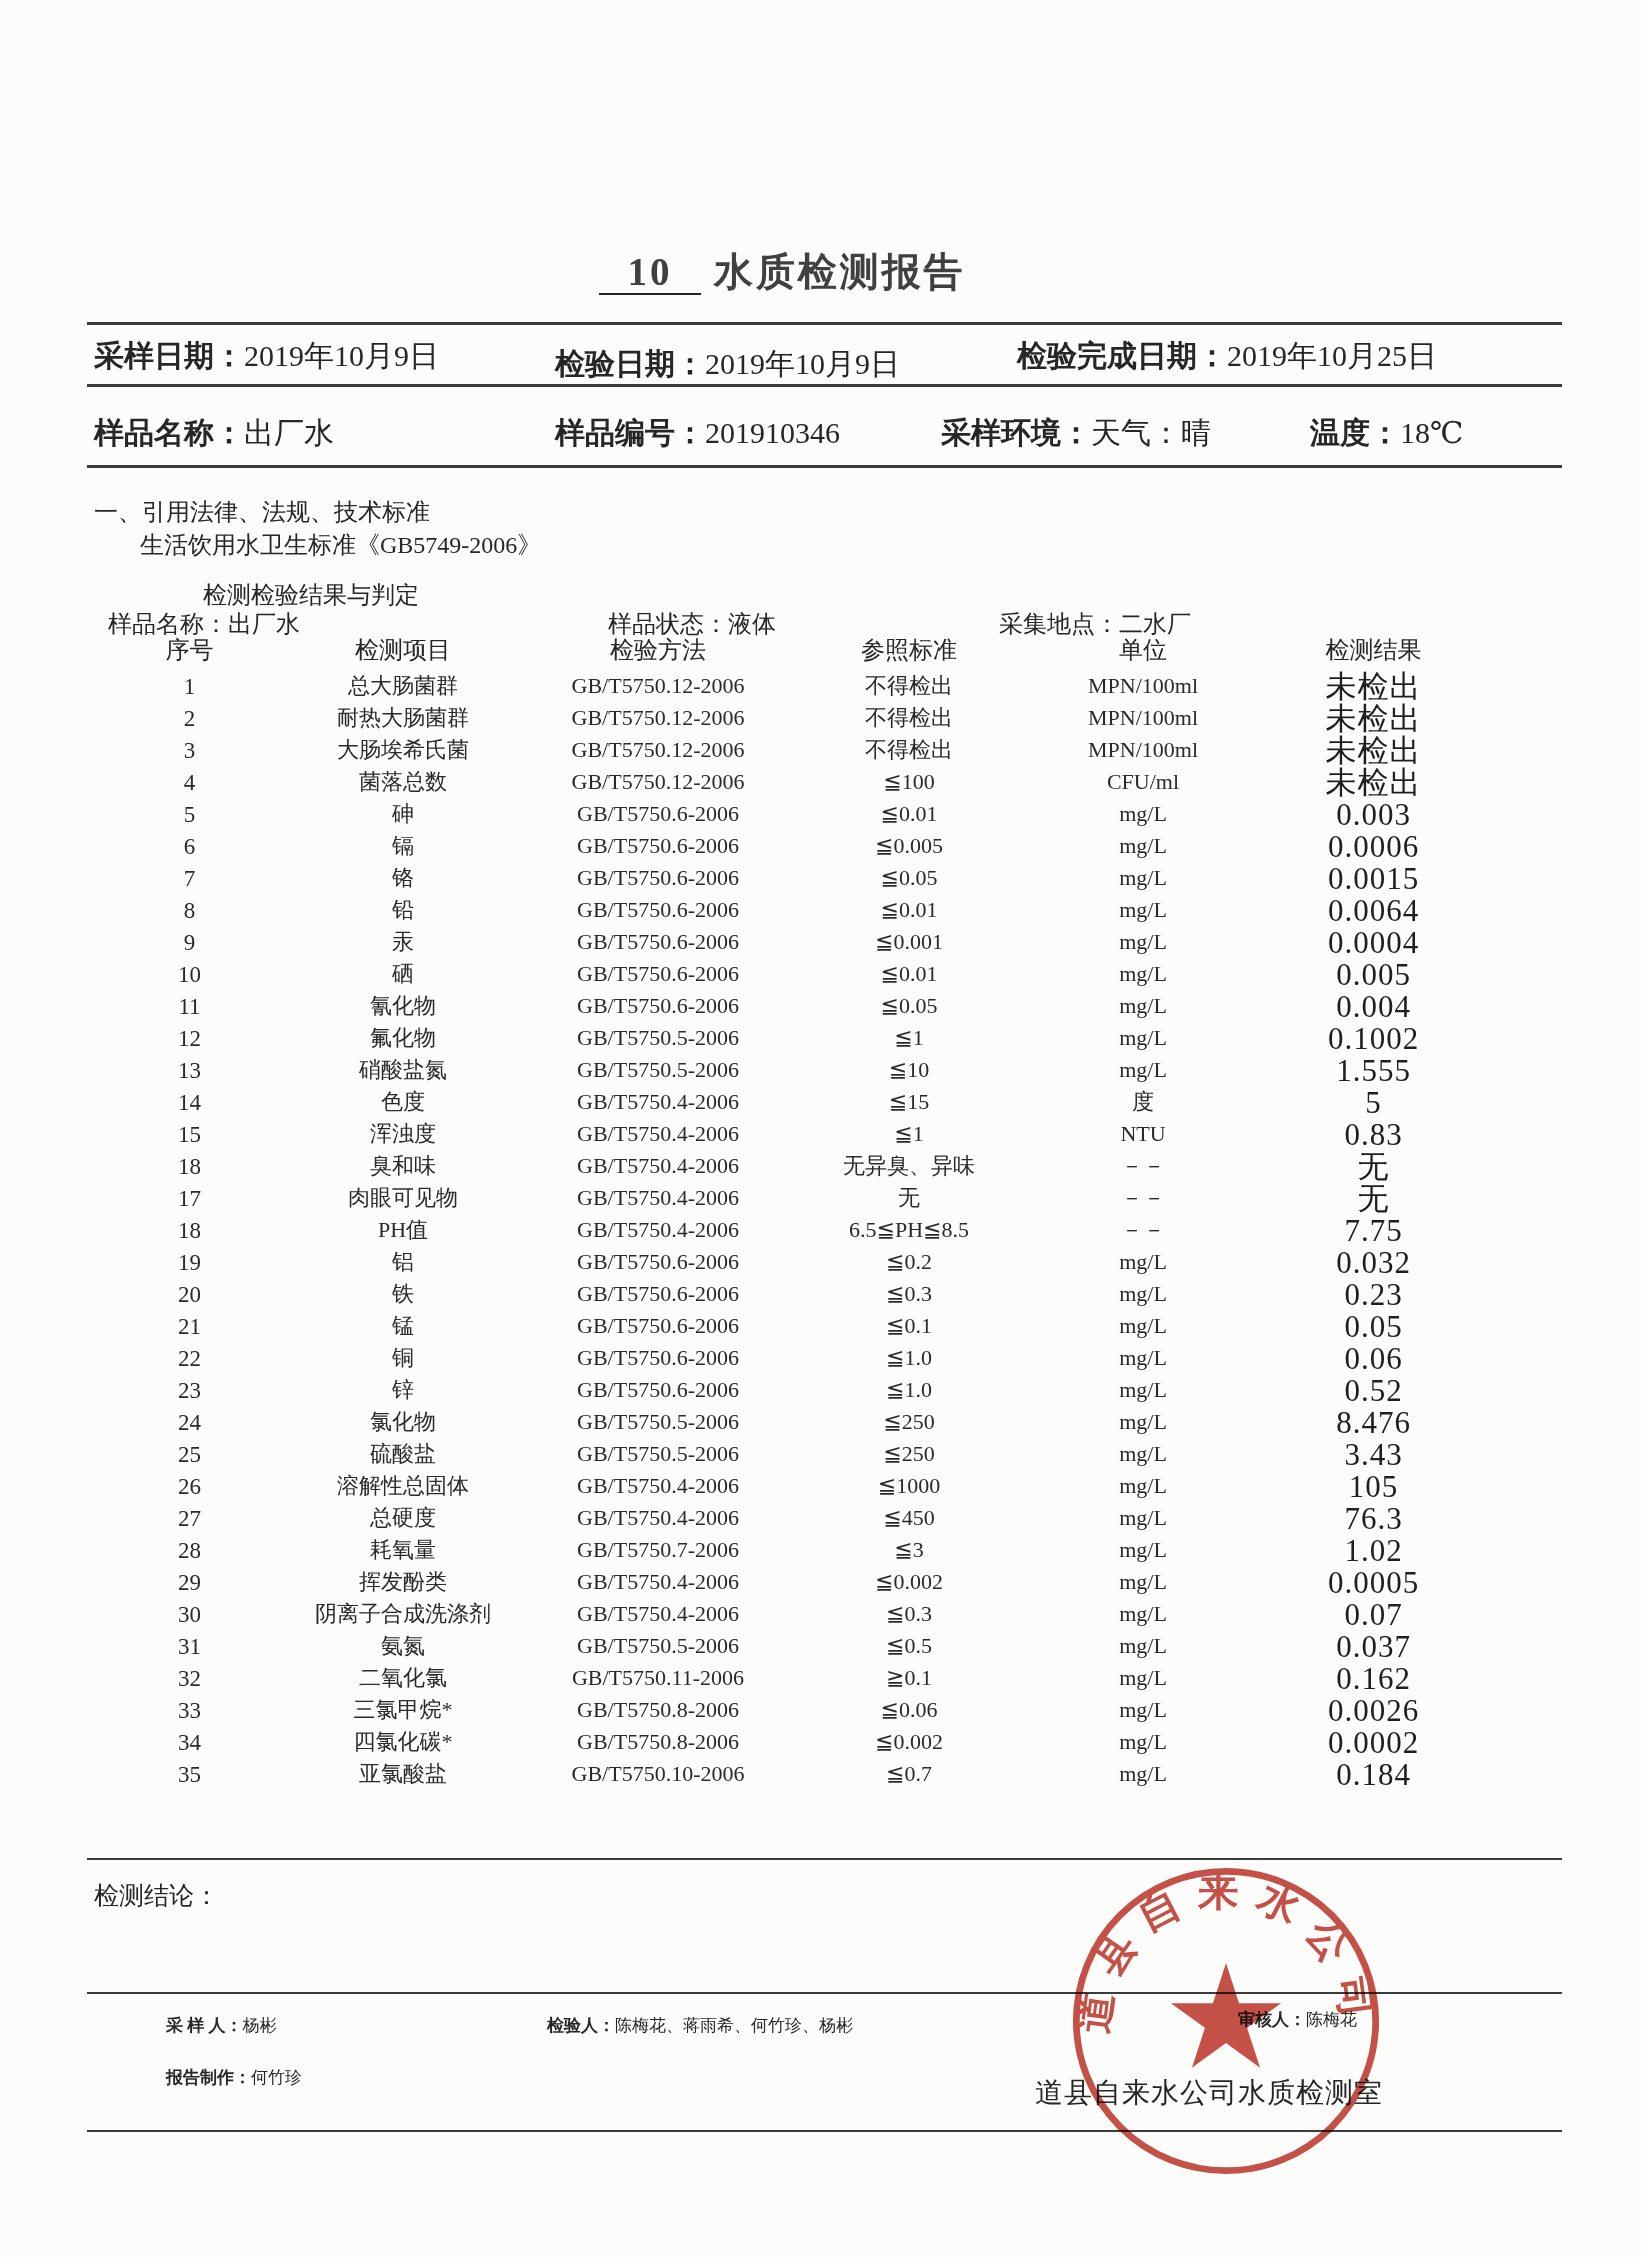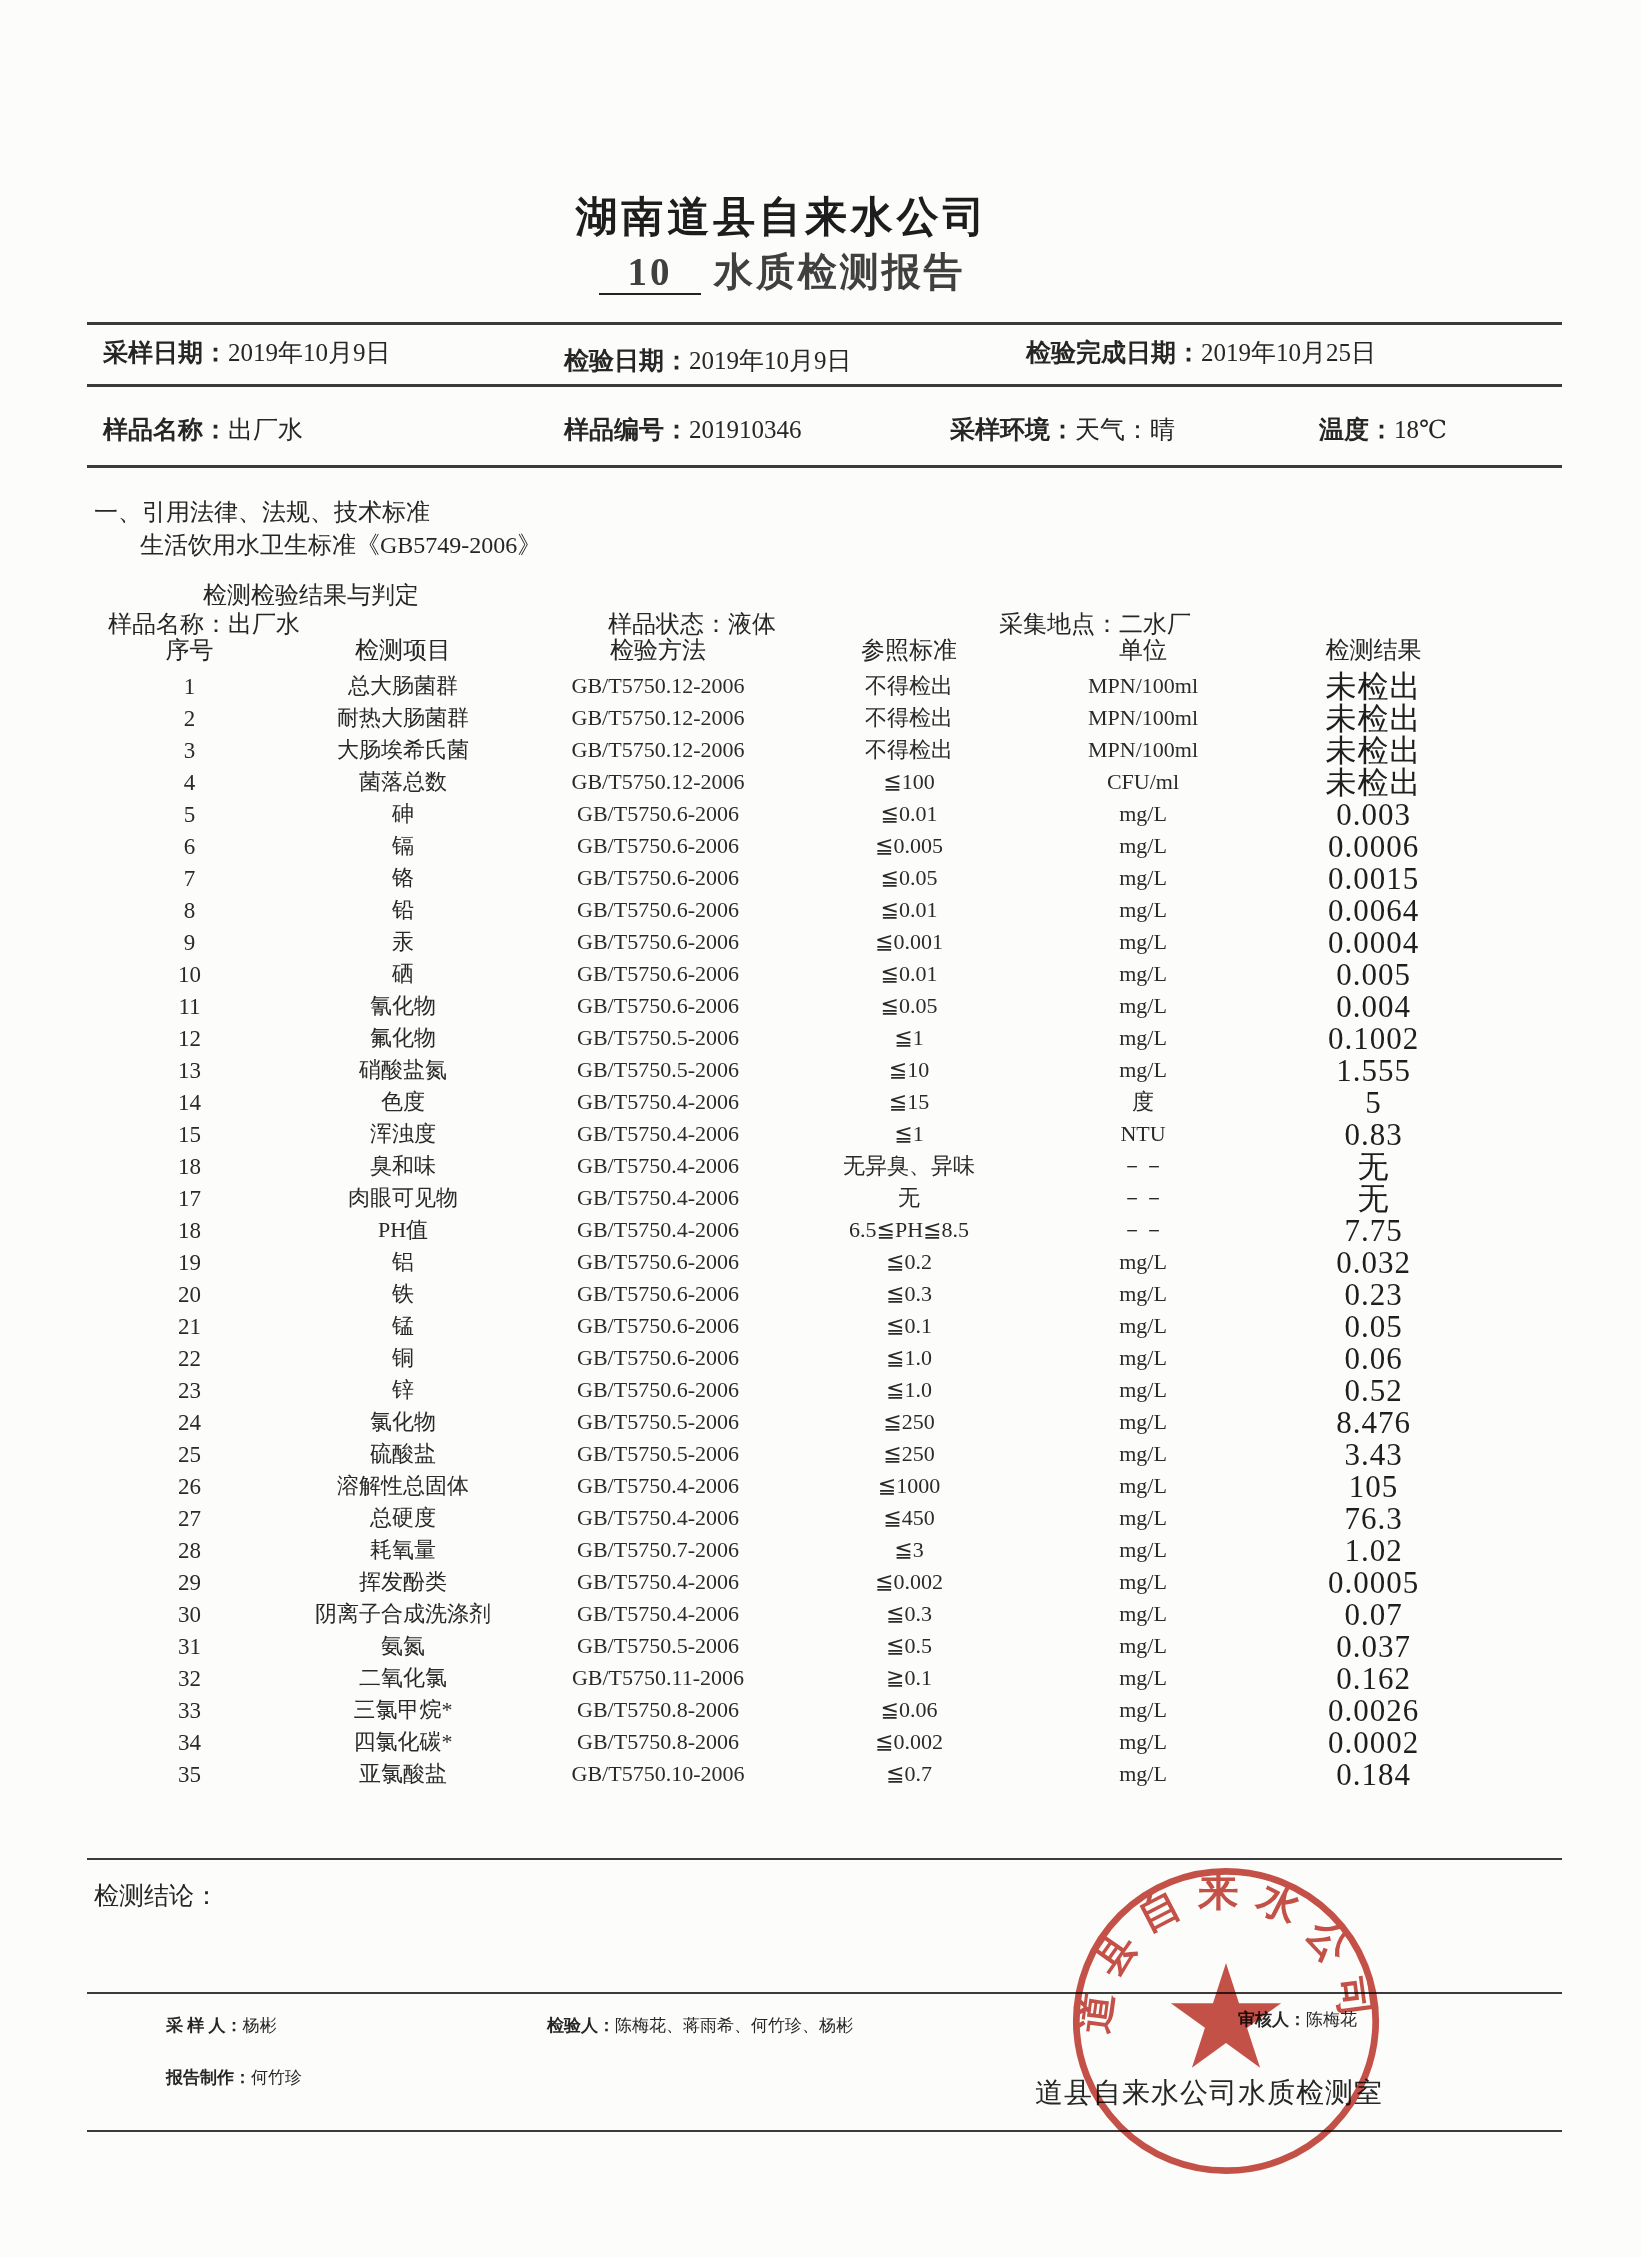--- a/index.html
+++ b/index.html
@@ -13,21 +13,21 @@
     overflow:hidden;
   }
   .abs{position:absolute;}
   .center{left:87px;width:1390px;text-align:center;}
   .company-title{top:189px;font-size:42px;font-weight:bold;letter-spacing:3.9px;color:#1d1d1d;}
   .report-title{top:245px;font-size:39px;font-weight:bold;letter-spacing:2.9px;color:#404040;}
   .report-title .blank{border-bottom:2.9px solid #222;padding:0 29px;font-weight:bold;}
   .rule{height:2.9px;background:#3b3b3b;left:87px;width:1475px;}
   .rule.thin{height:1.9px;}
   .label{font-weight:bold;}
-  .infotext{font-size:25px;white-space:nowrap;margin-left:9px;}
+  .infotext{font-size:30px;white-space:nowrap;}
   .sectxt{font-size:24px;white-space:nowrap;}
   .grid-row{
     display:grid;
     grid-template-columns:195px 232px 278px 224px 244px 217px;
     left:92px;width:1390px;
     align-items:center;
   }
   .grid-row > div{text-align:center;font-size:23px;line-height:1.1;white-space:nowrap;}
   .grid-row.head > div{font-size:24px;}
   .tbody{left:92px;top:670px;width:1390px;}
@@ -42,21 +42,20 @@
   .conclusion{font-size:25px;font-weight:normal;}
   .footer-item{font-size:17px;white-space:nowrap;}
   .lab-name{font-size:28px;letter-spacing:1px;}
   .seal{opacity:.88;mix-blend-mode:multiply;}
 </style>
 </head>
 <body>
 
 <div class="page">
 
-  <div class="abs center company-title">湖南道县自来水公司</div>
   <div class="abs center report-title">
     <span class="blank">10</span>
     <span>水质检测报告</span>
   </div>
 
   <div class="abs rule" style="top:322px"></div>
 
   <div class="abs infotext" style="left:94px;top:336px">
     <span class="label">采样日期：</span><span>2019年10月9日</span>
   </div>

